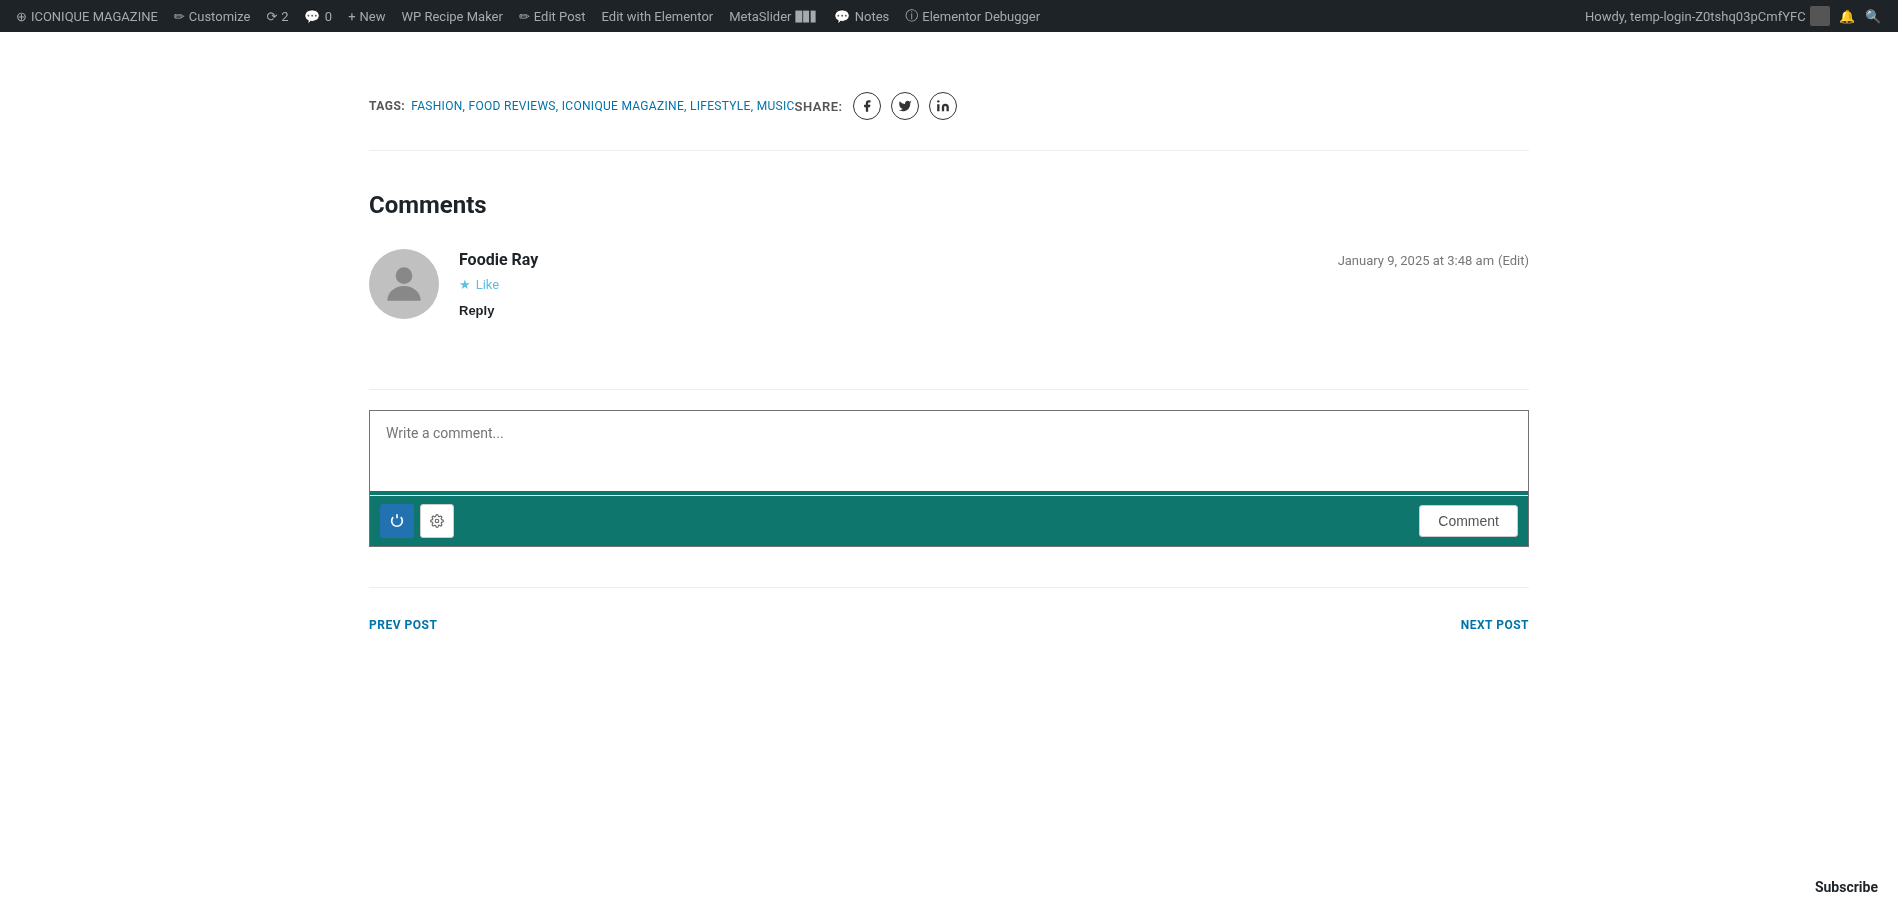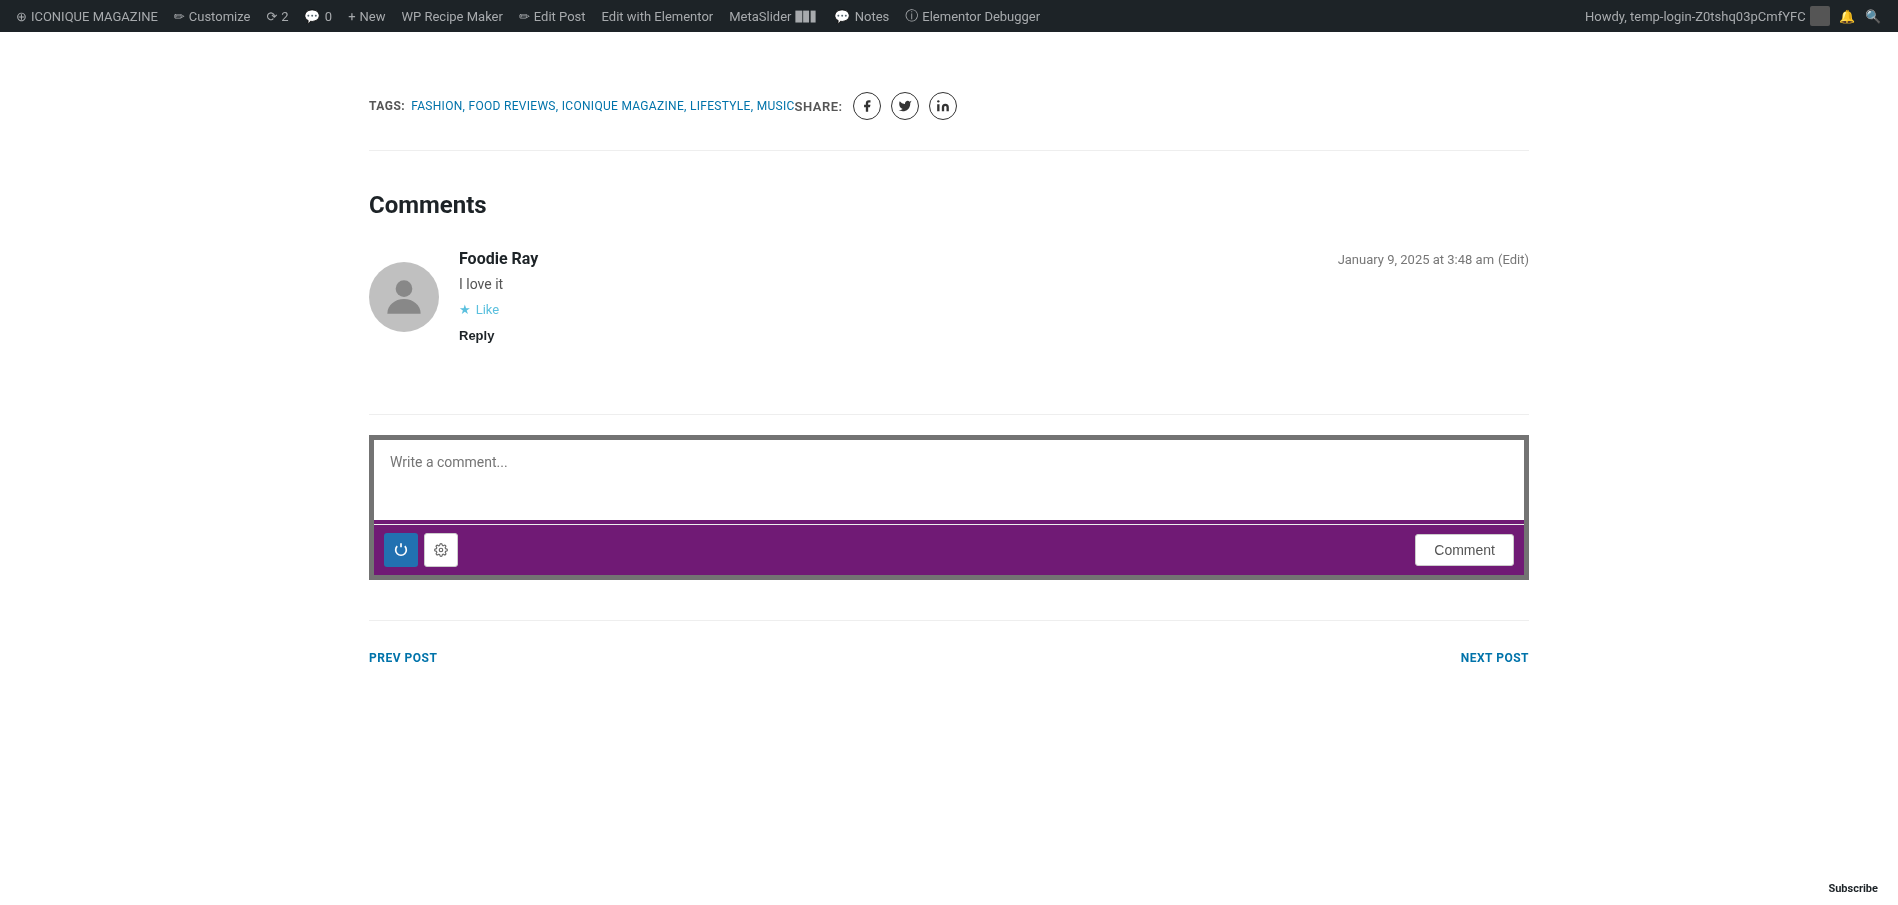--- a/index.html
+++ b/index.html
@@ -175,22 +175,22 @@
     .reply-section {
       padding: 20px 0 40px 0;
     }
     .reply-title {
       font-size: 22px;
       font-weight: 700;
       color: #1d2327;
       margin-bottom: 20px;
     }
     .reply-form {
-      border: 5px solid #737373;
-      background: #701a75;
+      border: 1px solid #737373;
+      background: #0f766e;
     }
     .comment-textarea {
       width: 100%;
       min-height: 80px;
       border: none;
       padding: 14px 16px;
       font-size: 14px;
       color: #999;
       resize: none;
       outline: none;
@@ -255,21 +255,21 @@
       cursor: pointer;
       text-decoration: none;
     }
 
     
     .subscribe-bar {
       position: fixed;
       bottom: 0;
       right: 0;
       padding: 10px 20px;
-      font-size: 11px;
+      font-size: 14px;
       font-weight: 700;
       color: #1d2327;
     }
 
     
     .page-divider {
       border: none;
       border-top: 1px solid #eee;
       margin: 0;
     }
@@ -370,21 +370,20 @@
         </svg>
       </div>
       <div class="comment-body">
         <div class="comment-header">
           <span class="comment-author">Foodie Ray</span>
           <div>
             <span class="comment-meta">January 9, 2025 at 3:48 am</span>
             <span class="comment-meta edit-link">(Edit)</span>
           </div>
         </div>
-        <p class="comment-text">I love it</p>
         <div class="comment-like">
           <span style="color:#5bc0de;">★</span>
           <span>Like</span>
         </div>
         <button class="comment-reply-btn">Reply</button>
       </div>
     </div>
   </div>
 
   <hr class="page-divider">

